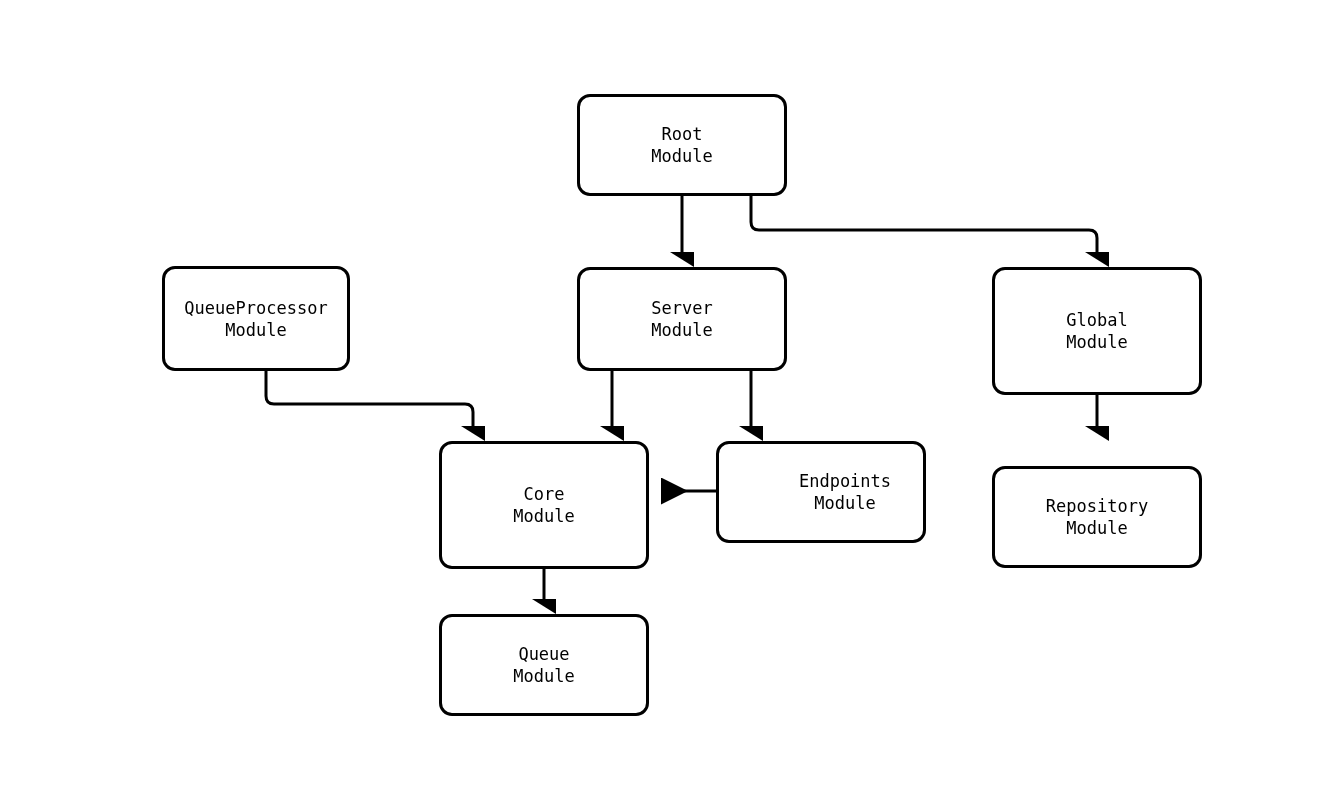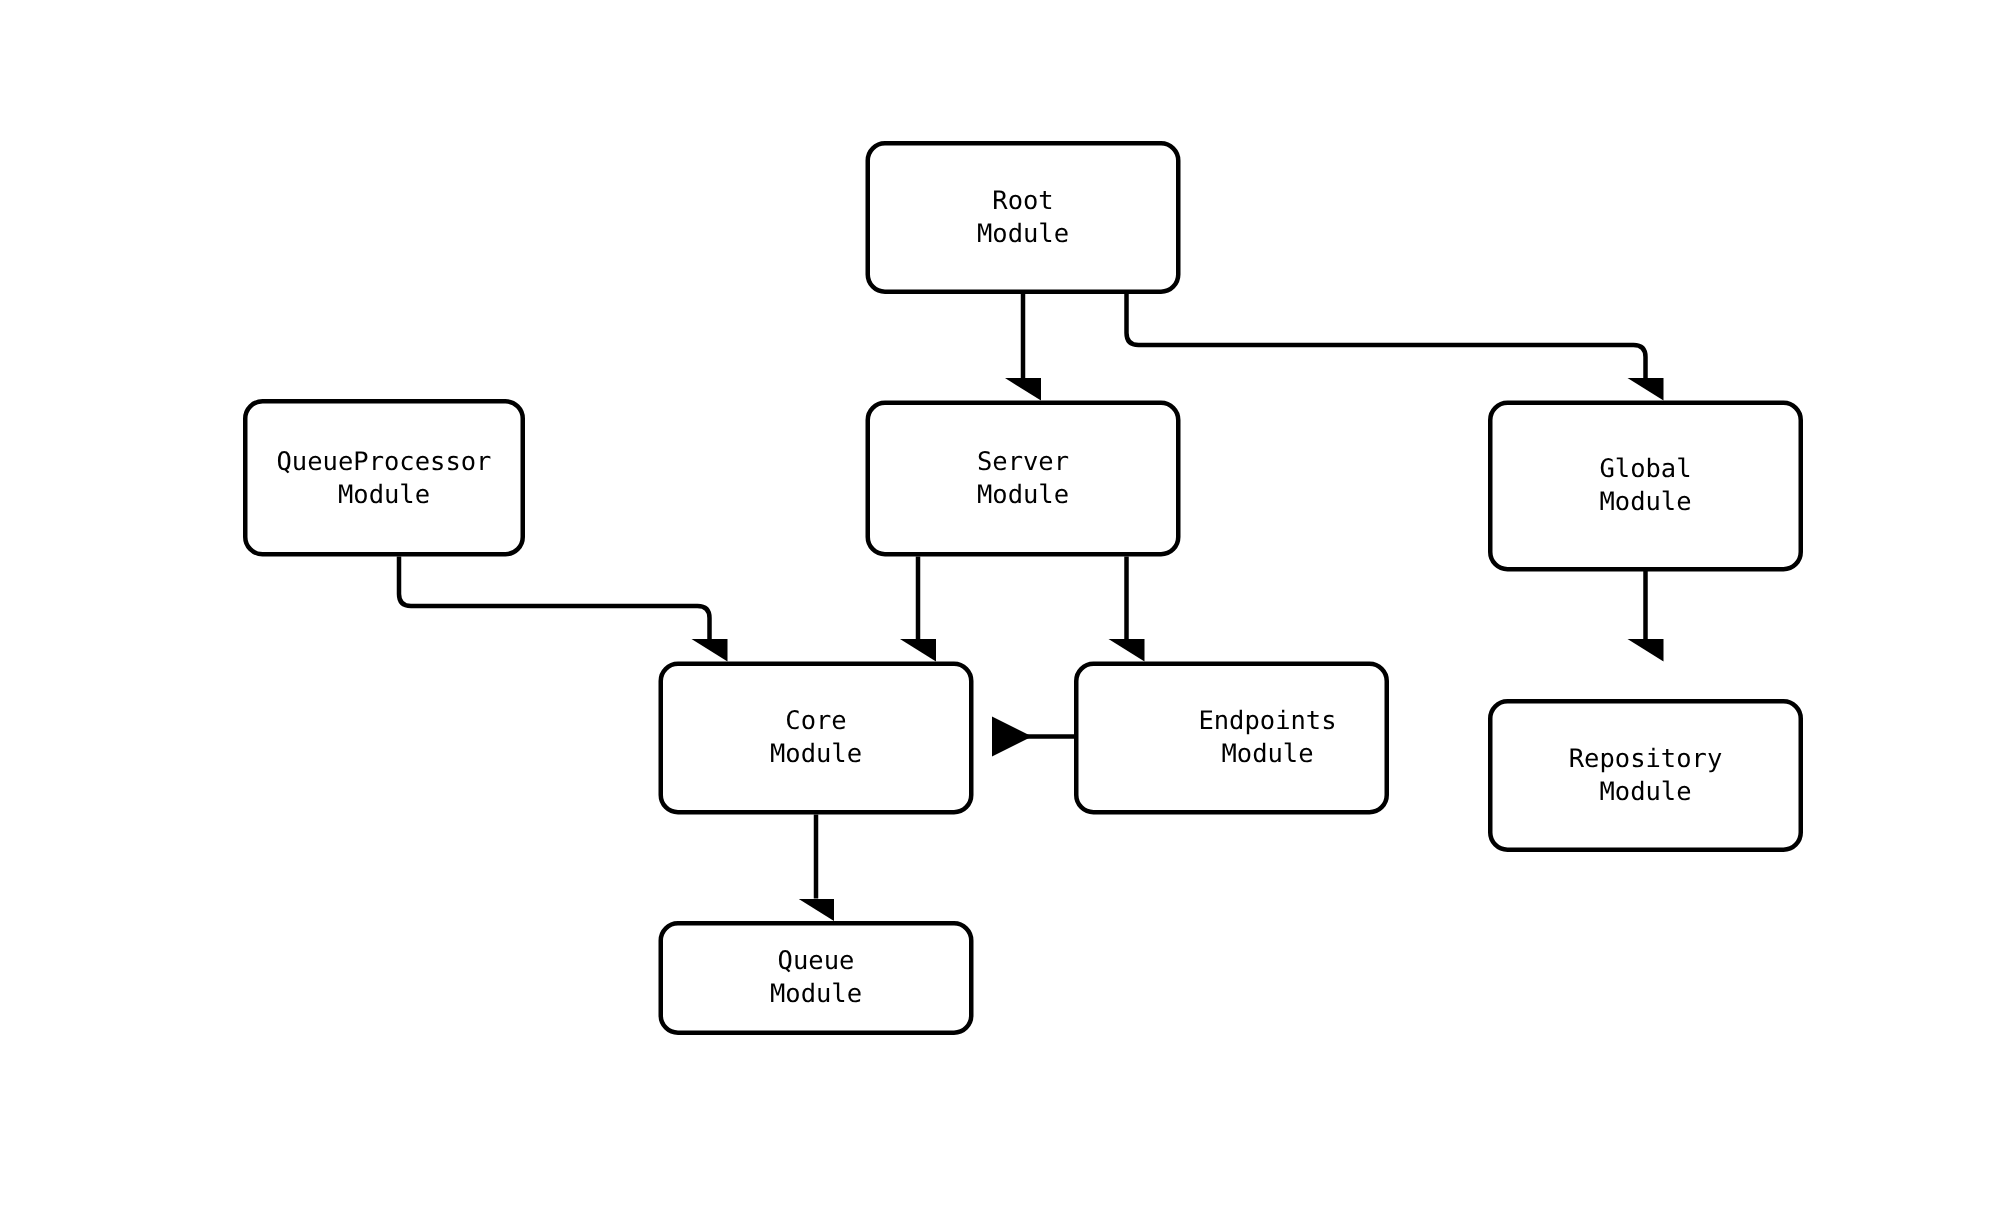--- a/index.html
+++ b/index.html
@@ -83,38 +83,38 @@
   <div class="node" style="left: 133px; top: 266px; width: 188px; height: 105px;">
     <div class="node-label">QueueProcessor
 Module</div>
   </div>
 
   <div class="node" style="left: 548px; top: 267px; width: 210px; height: 104px;">
     <div class="node-label">Server
 Module</div>
   </div>
 
-  <div class="node" style="left: 963px; top: 267px; width: 210px; height: 114px;">
+  <div class="node" style="left: 963px; top: 267px; width: 210px; height: 128px;">
     <div class="node-label">Global
 Module</div>
   </div>
 
-  <div class="node" style="left: 410px; top: 441px; width: 210px; height: 102px;">
+  <div class="node" style="left: 410px; top: 441px; width: 210px; height: 128px;">
     <div class="node-label">Core
 Module</div>
   </div>
 
   <div class="node" style="left: 687px; top: 441px; width: 210px; height: 102px; padding-left: 48px;">
     <div class="node-label">Endpoints
 Module</div>
   </div>
 
   <div class="node" style="left: 963px; top: 466px; width: 210px; height: 102px;">
     <div class="node-label">Repository
 Module</div>
   </div>
 
-  <div class="node" style="left: 410px; top: 614px; width: 210px; height: 76px;">
+  <div class="node" style="left: 410px; top: 614px; width: 210px; height: 102px;">
     <div class="node-label">Queue
 Module</div>
   </div>
 
 </div>
 
 </body></html>

